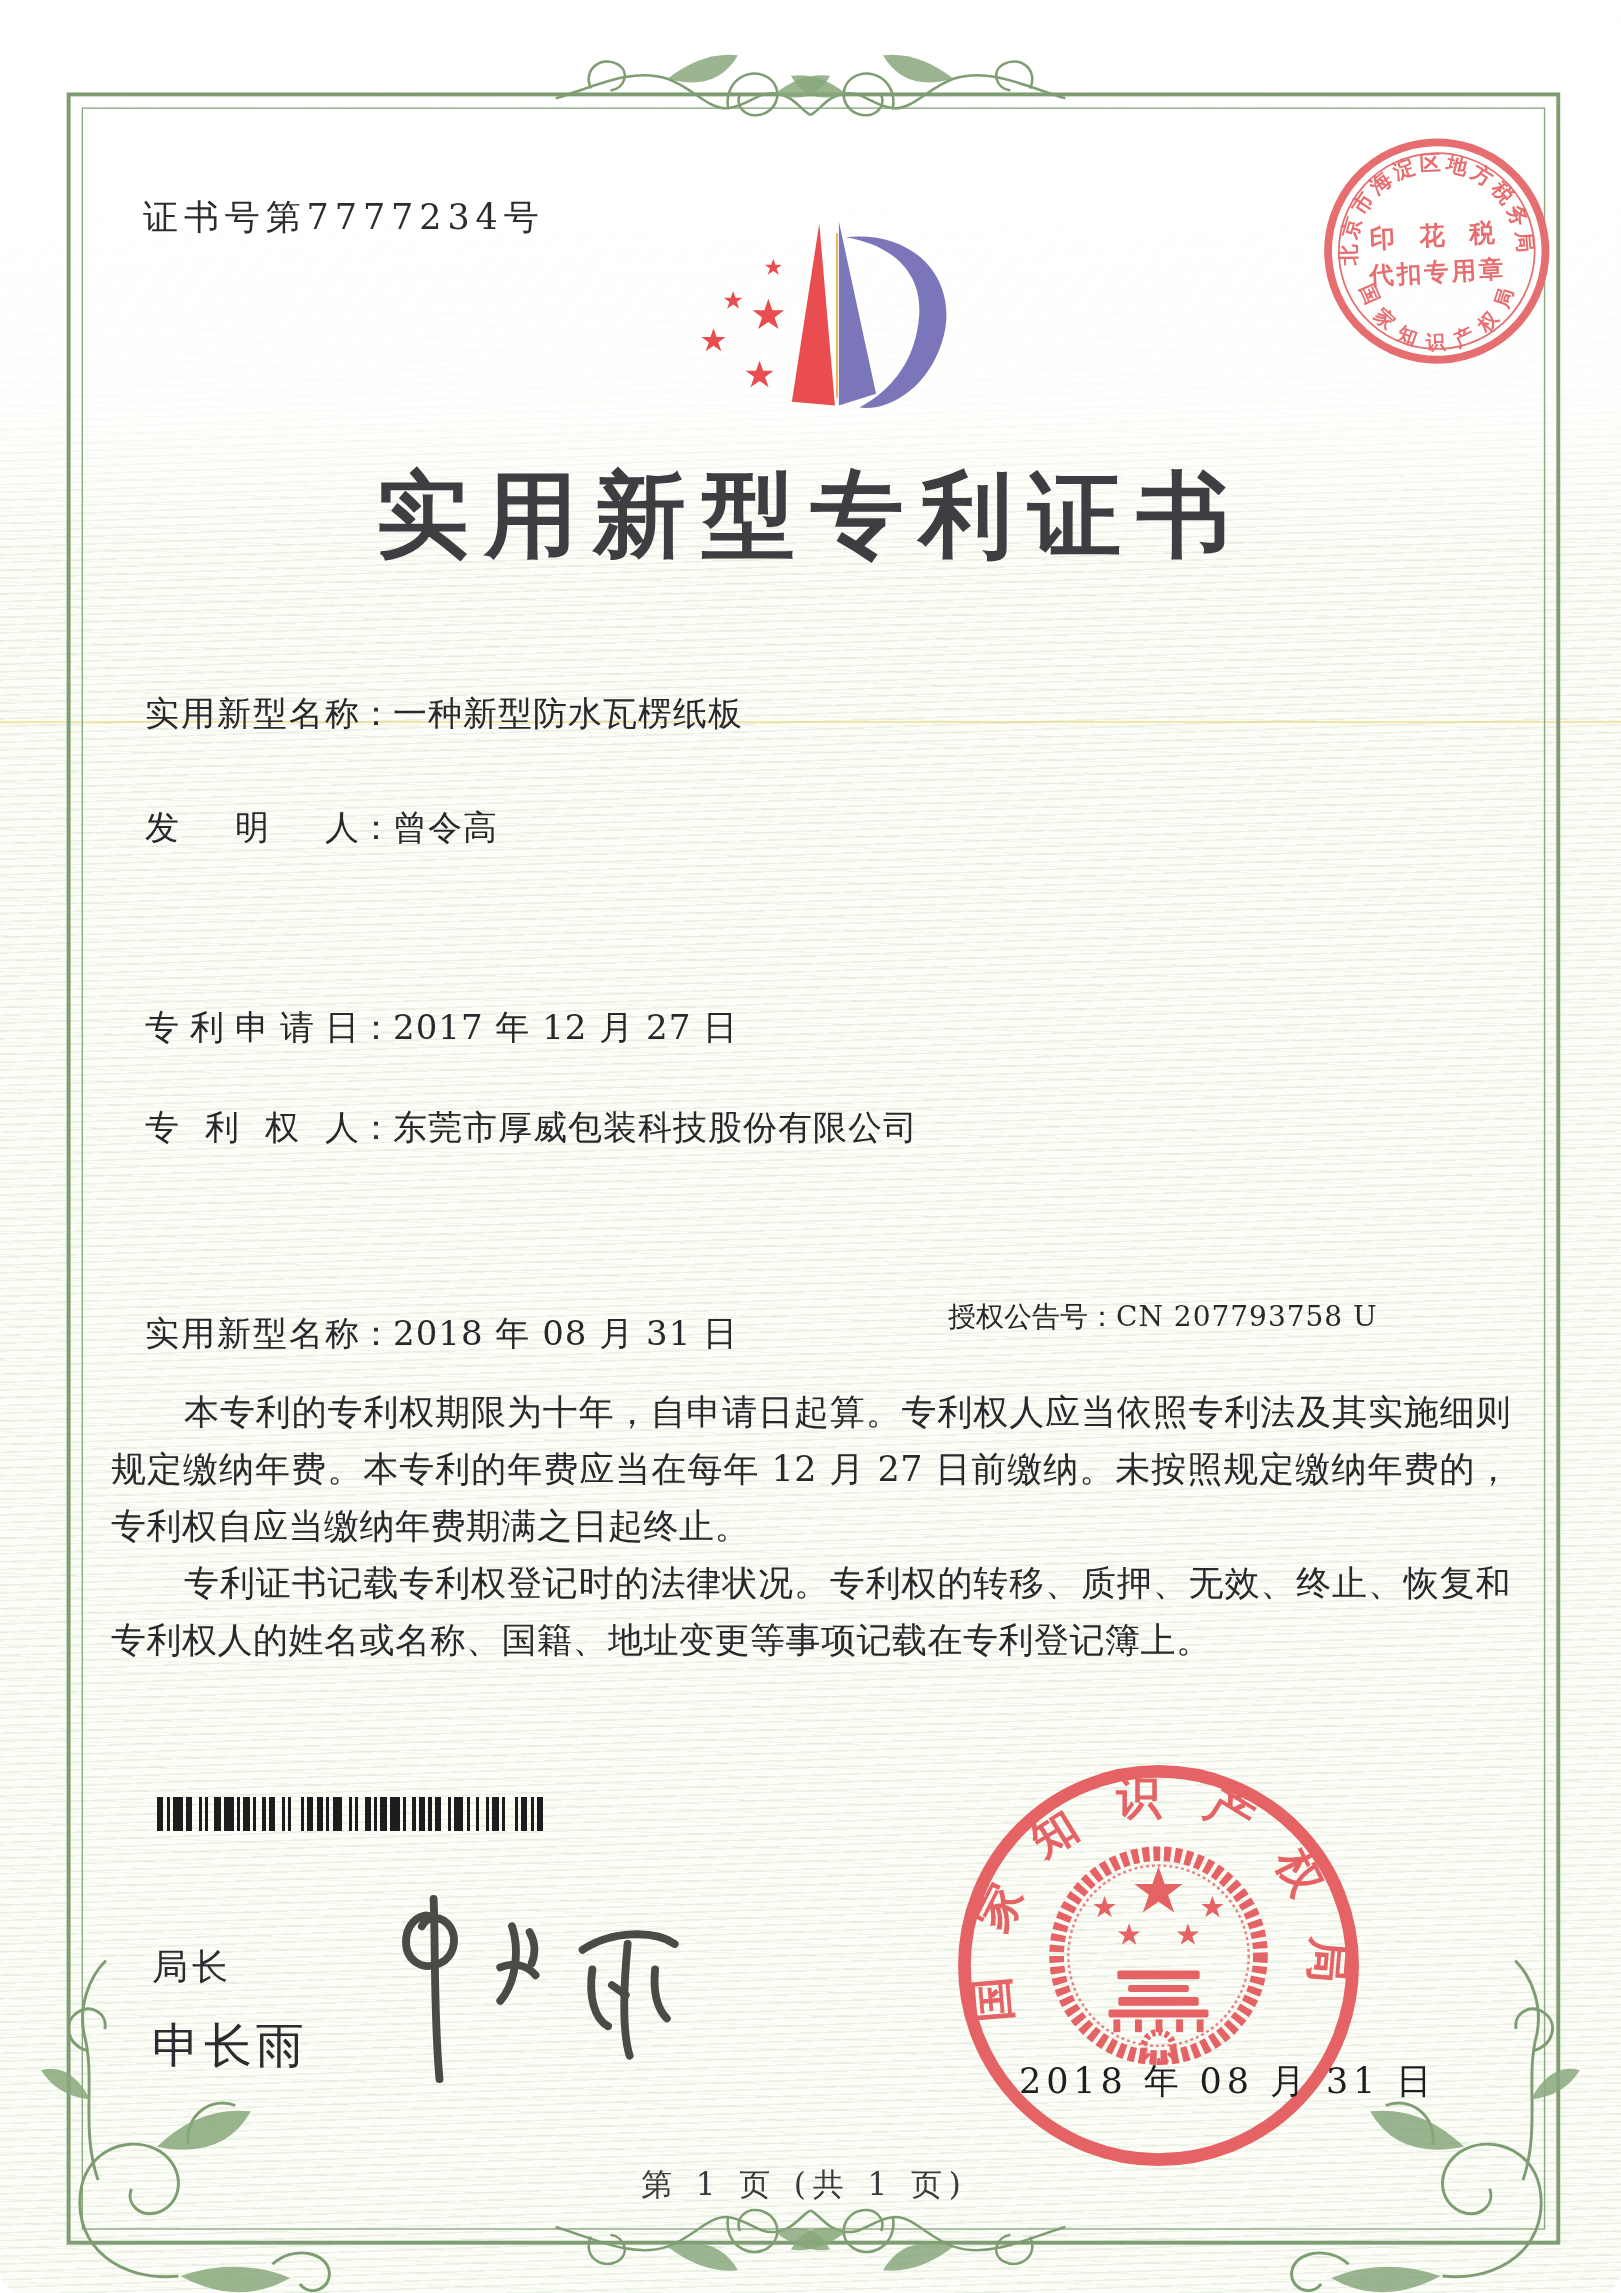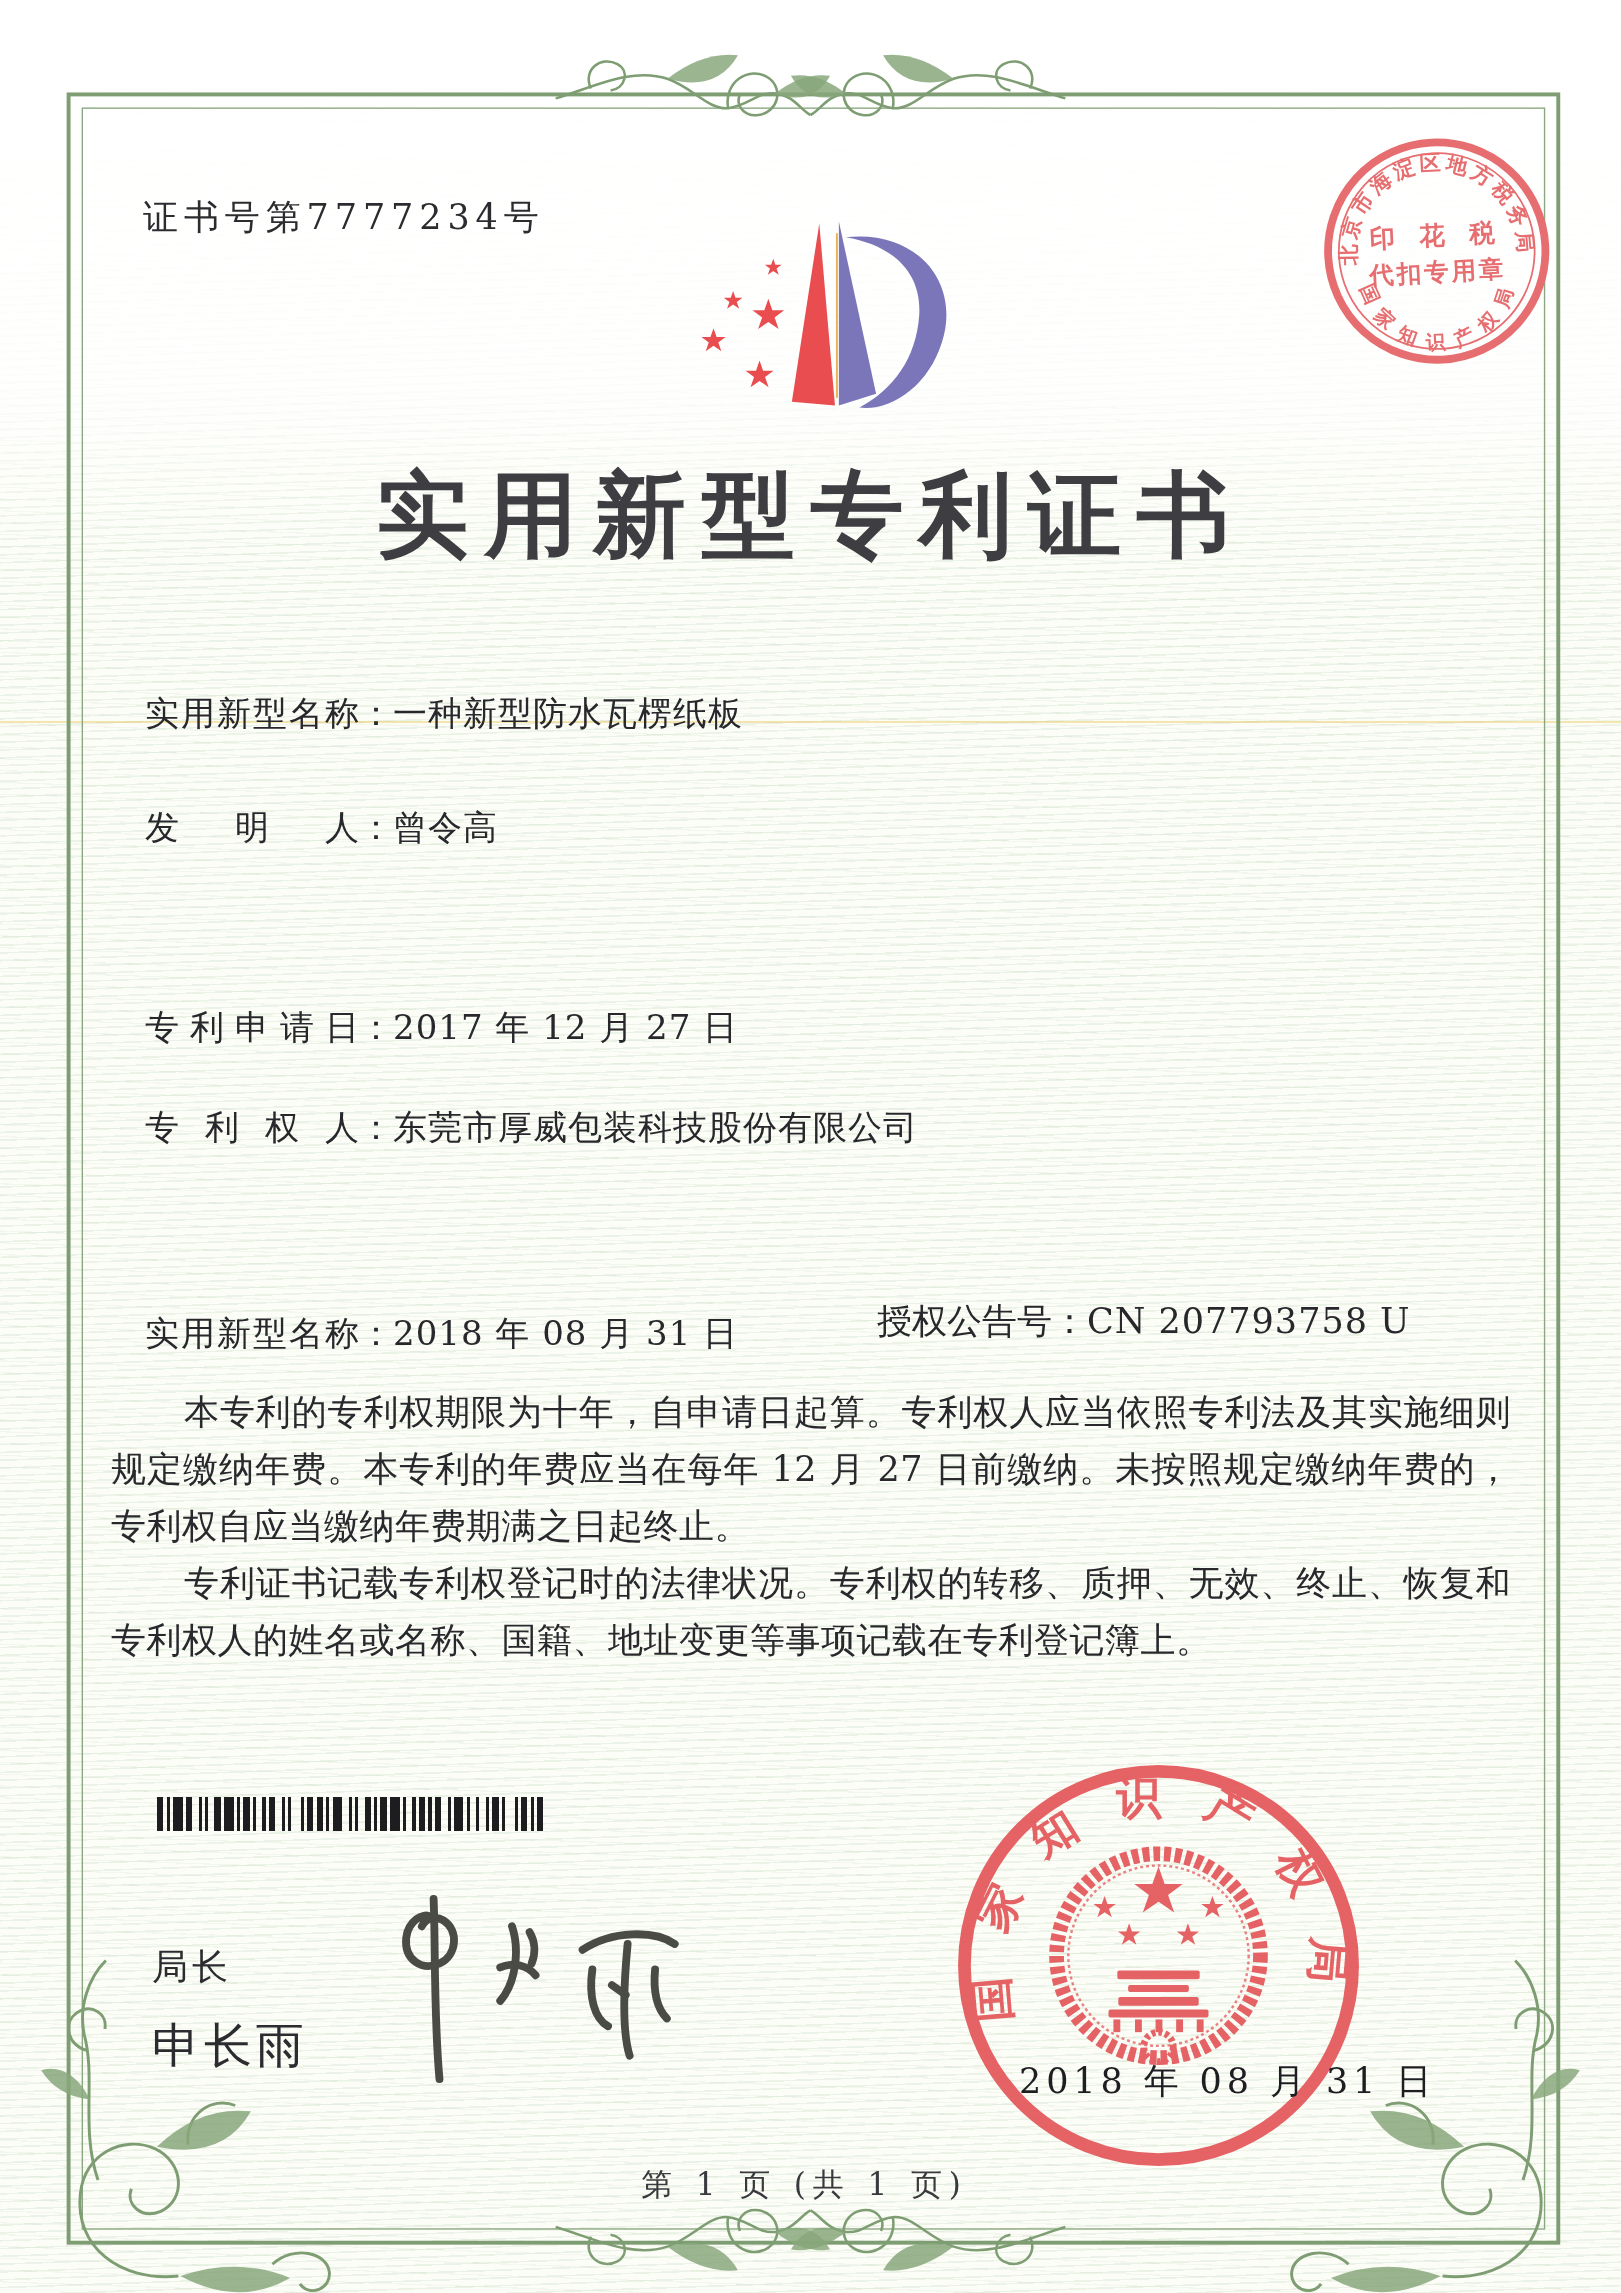--- a/index.html
+++ b/index.html
@@ -4,32 +4,33 @@
 <style>
   html,body{margin:0;padding:0;}
   .page{
     position:relative;width:1621px;height:2294px;overflow:hidden;
     background-color:#fcfdf7;
     background-image:
       repeating-linear-gradient(178deg, rgba(178,203,172,0.22) 0px, rgba(178,203,172,0.22) 1.6px, rgba(0,0,0,0) 1.6px, rgba(0,0,0,0) 7.8px),
       repeating-linear-gradient(182deg, rgba(178,203,172,0.13) 0px, rgba(178,203,172,0.13) 1.2px, rgba(0,0,0,0) 1.2px, rgba(0,0,0,0) 11.8px);
     font-family:"DejaVu Serif","Liberation Serif",serif;
     color:#2e2e33;
+    border-radius:24px;
   }
   .top-fade{position:absolute;left:0;top:0;width:100%;height:549px;
     background:linear-gradient(180deg,#ffffff 0%,rgba(255,255,255,0.85) 70%,rgba(255,255,255,0) 100%);}
   .gold-line{position:absolute;left:0;top:721px;width:100%;height:2px;background:#e9c24a;opacity:.42;}
   .border-svg,.abs{position:absolute;}
   .cert-number{position:absolute;left:143px;top:194px;font-size:35px;letter-spacing:5.9px;color:#2c2c30;}
   .title{position:absolute;left:0;right:0;top:453px;text-align:center;font-size:93px;font-weight:bold;
     letter-spacing:15.7px;color:#3e3e42;}
   .row{position:absolute;left:145px;font-size:34px;white-space:nowrap;color:#27272c;margin-top:13px;}
   .flabel{display:inline-block;width:214px;text-align:justify;text-align-last:justify;}
   .fvalue{letter-spacing:1px;}
-  .row-right{position:absolute;left:877px;font-size:35px;white-space:nowrap;color:#27272c;text-align:center;}
+  .row-right{position:absolute;left:948px;font-size:28px;white-space:nowrap;color:#27272c;text-align:center;}
   .paras{position:absolute;left:111px;top:1384px;width:1400px;font-size:35px;line-height:57px;
     text-align:justify;color:#28282d;letter-spacing:0.5px;}
   .paras p{margin:0;text-indent:73px;}
   .barcode{position:absolute;left:157px;top:1797px;width:390px;height:34px;display:flex;align-items:stretch;}
   .signer-role{position:absolute;left:152px;top:1943px;font-size:36px;letter-spacing:3.9px;color:#2b2b30;}
   .signer-name{position:absolute;left:152px;top:2014px;font-size:48px;letter-spacing:3.9px;color:#2b2b30;}
   .seal-date{position:absolute;left:1019px;top:2058px;font-size:35px;letter-spacing:4.9px;color:#1e1e22;z-index:6;}
   .footer{position:absolute;left:0;right:12px;top:2164px;text-align:center;font-size:31px;letter-spacing:6.9px;color:#3a3a3e;}
   .stamp-wrap{position:absolute;left:1292px;top:114px;transform:rotate(-3deg);}
   .seal-wrap{position:absolute;left:936px;top:1743px;opacity:.93;z-index:5;}

